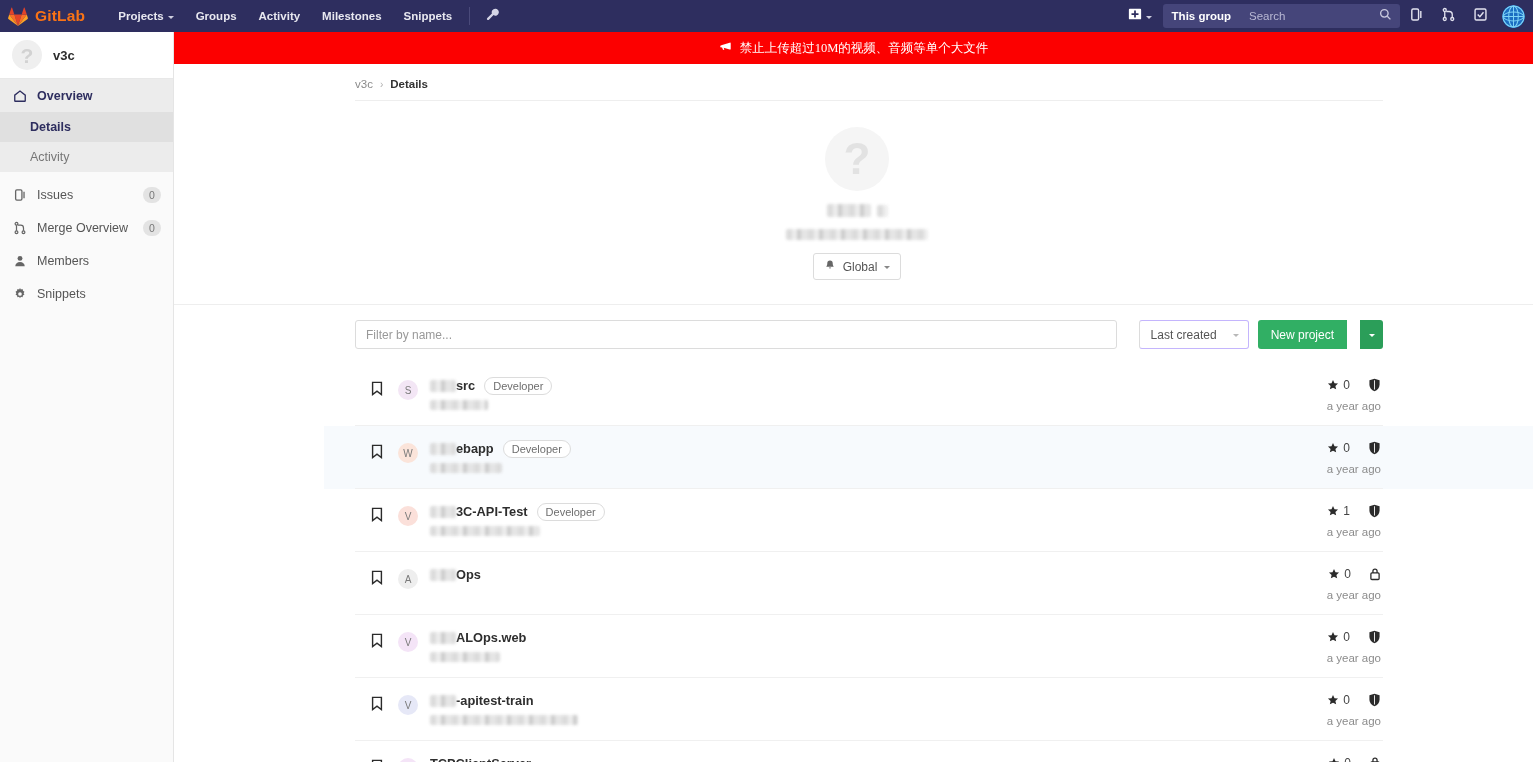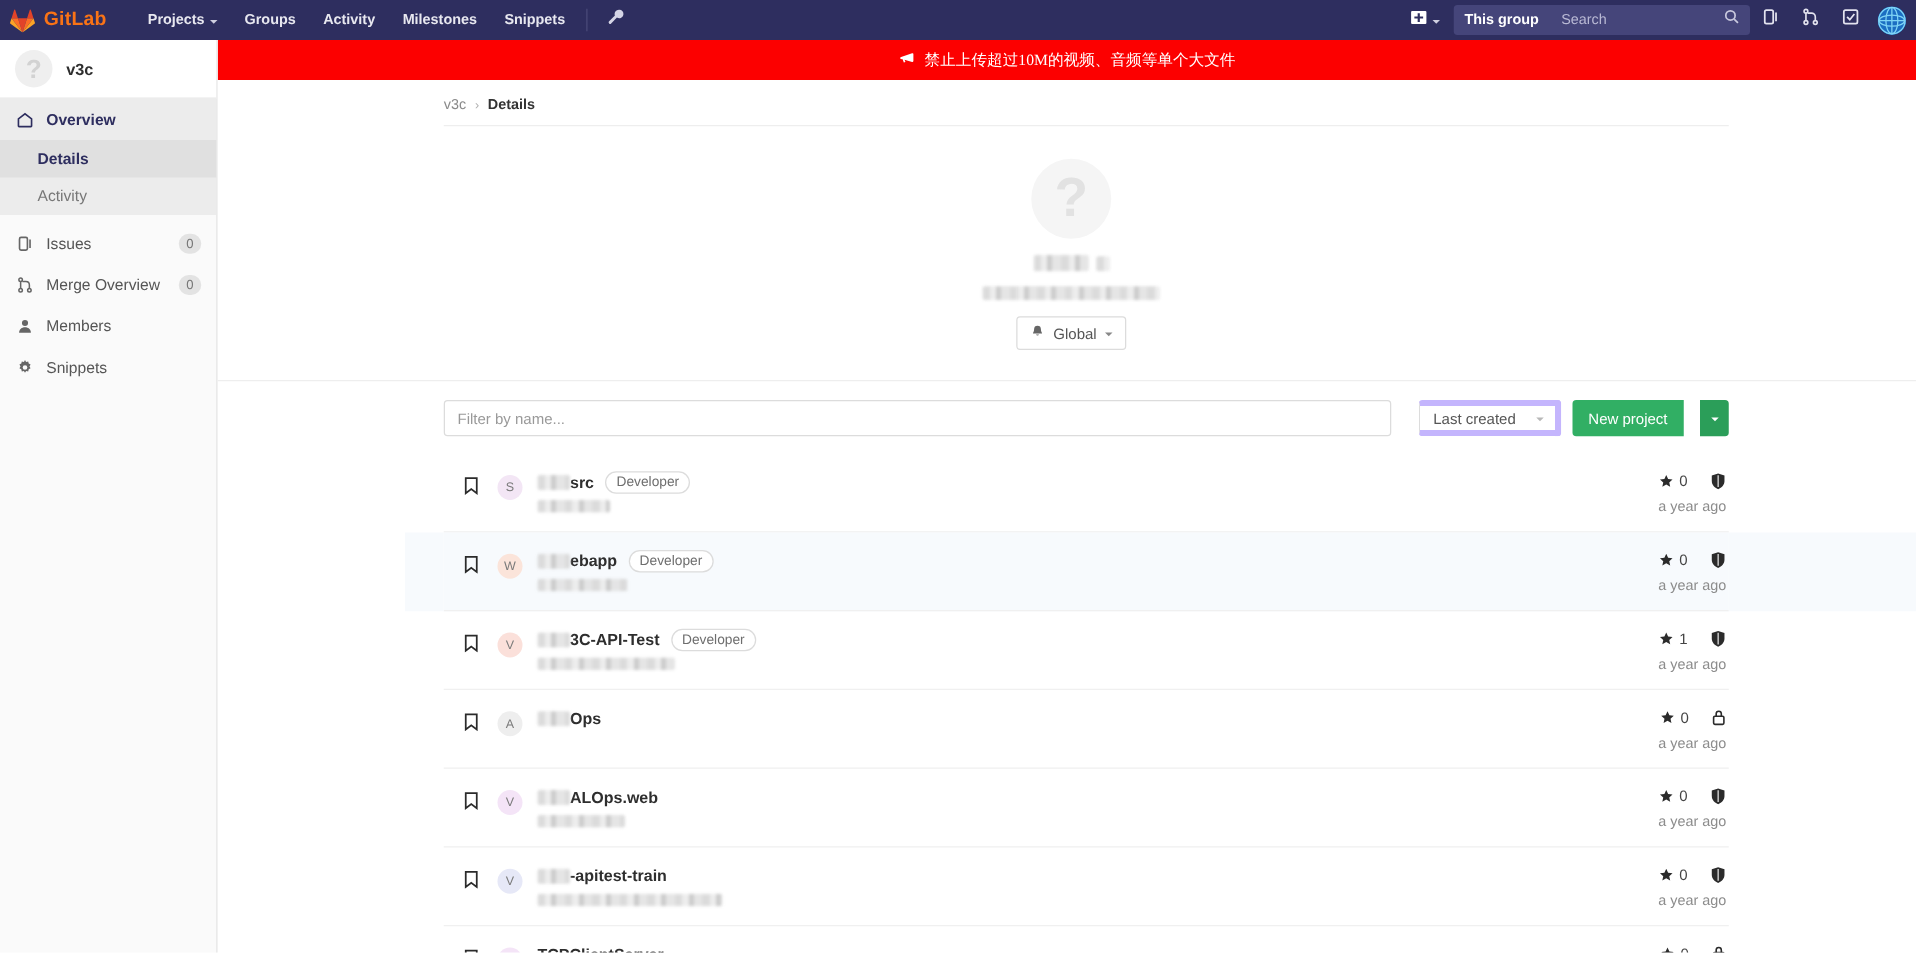--- a/index.html
+++ b/index.html
@@ -146,21 +146,21 @@
   .filter-row {
     display: flex; align-items: center; padding: 15px 150px 0 181px; gap: 0;
   }
   .filter-input {
     flex: 1; height: 29px; border: 1px solid #dcdcdc; border-radius: 3px;
     padding: 0 10px; font-size: 12px; color: #333; outline: none;
     font-family: "Liberation Sans", sans-serif; background: #fff;
   }
   .filter-input::placeholder { color: #999; }
   .sort-btn {
-    height: 29px; border: 5px solid #c4b5fd; border-left: none; border-radius: 0 3px 3px 0;
+    height: 29px; border: 1px solid #c4b5fd; border-left: none; border-radius: 0 3px 3px 0;
     background: #fff; display: flex; align-items: center; gap: 16px;
     padding: 0 9px 0 11px; font-size: 12px; color: #555; cursor: pointer;
     margin-left: 22px; border-left: 1px solid #dcdcdc; border-radius: 3px;
   }
   .new-proj-wrap { display: flex; margin-left: 9px; gap: 13px; }
   .new-proj-btn {
     background: #31af64; color: #fff; font-size: 12px; font-weight: 400;
     height: 29px; padding: 0 13px; display: flex; align-items: center;
     border: none; border-radius: 3px 0 0 3px; cursor: pointer;
     font-family: "Liberation Sans", sans-serif;

